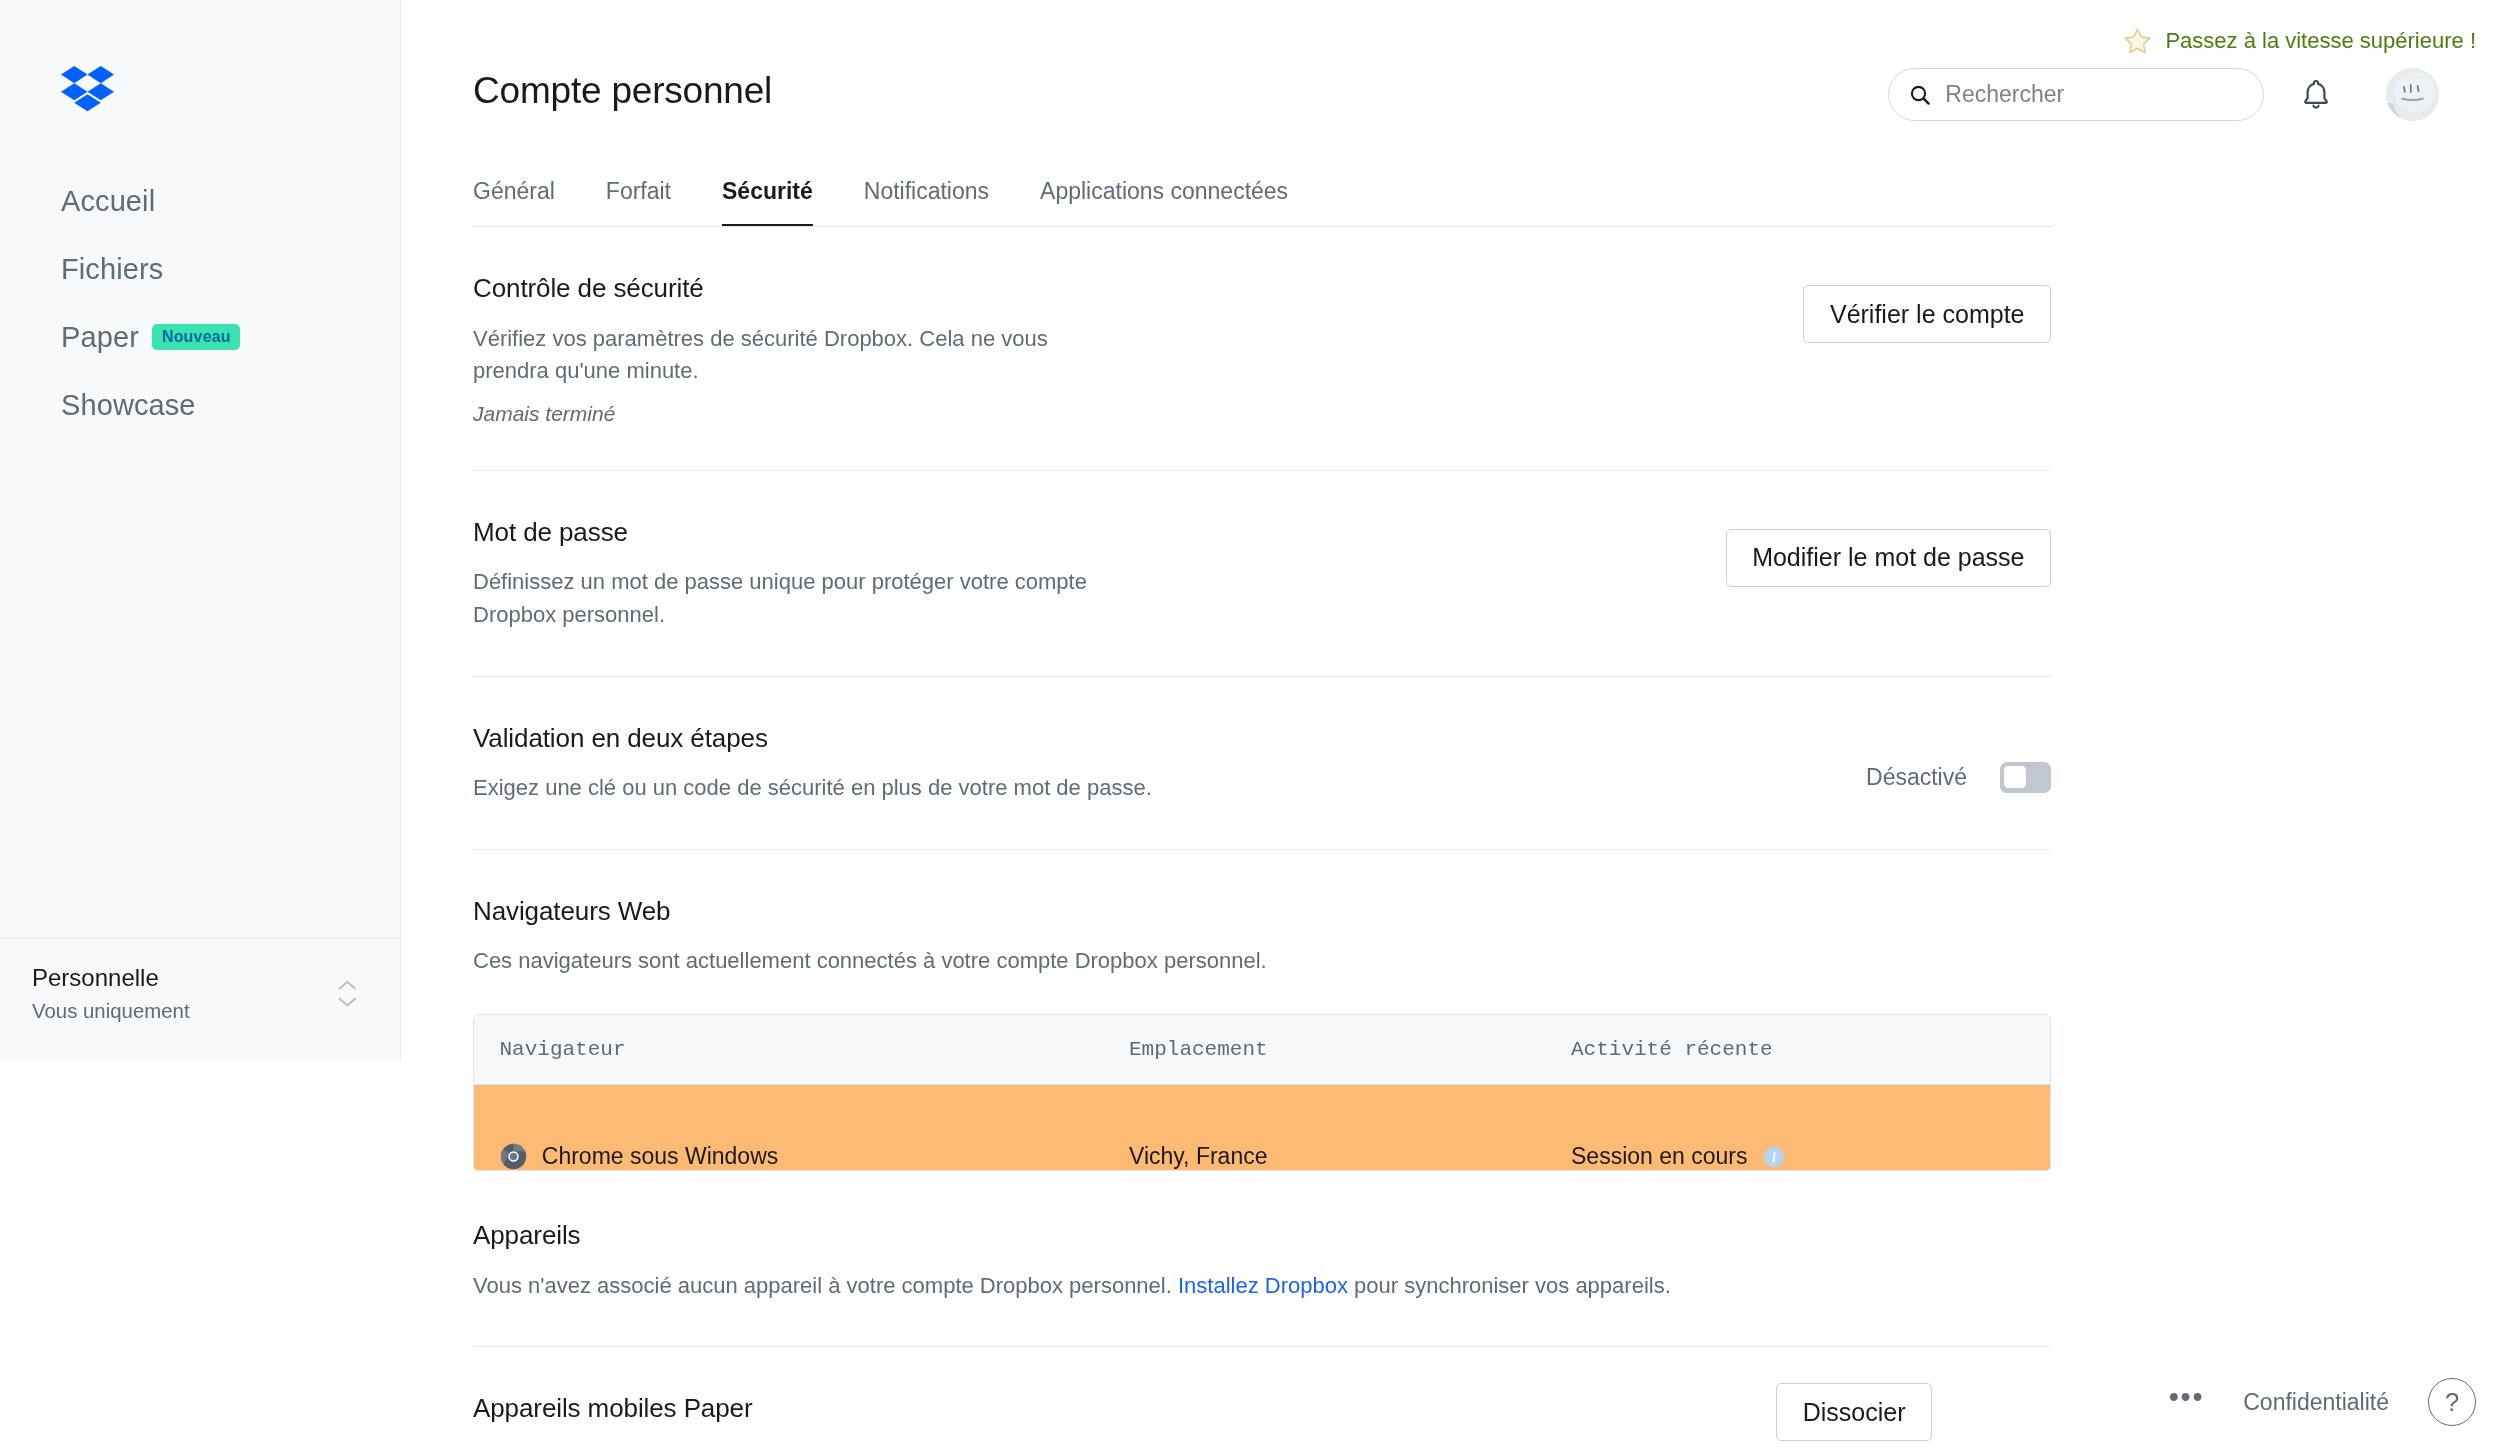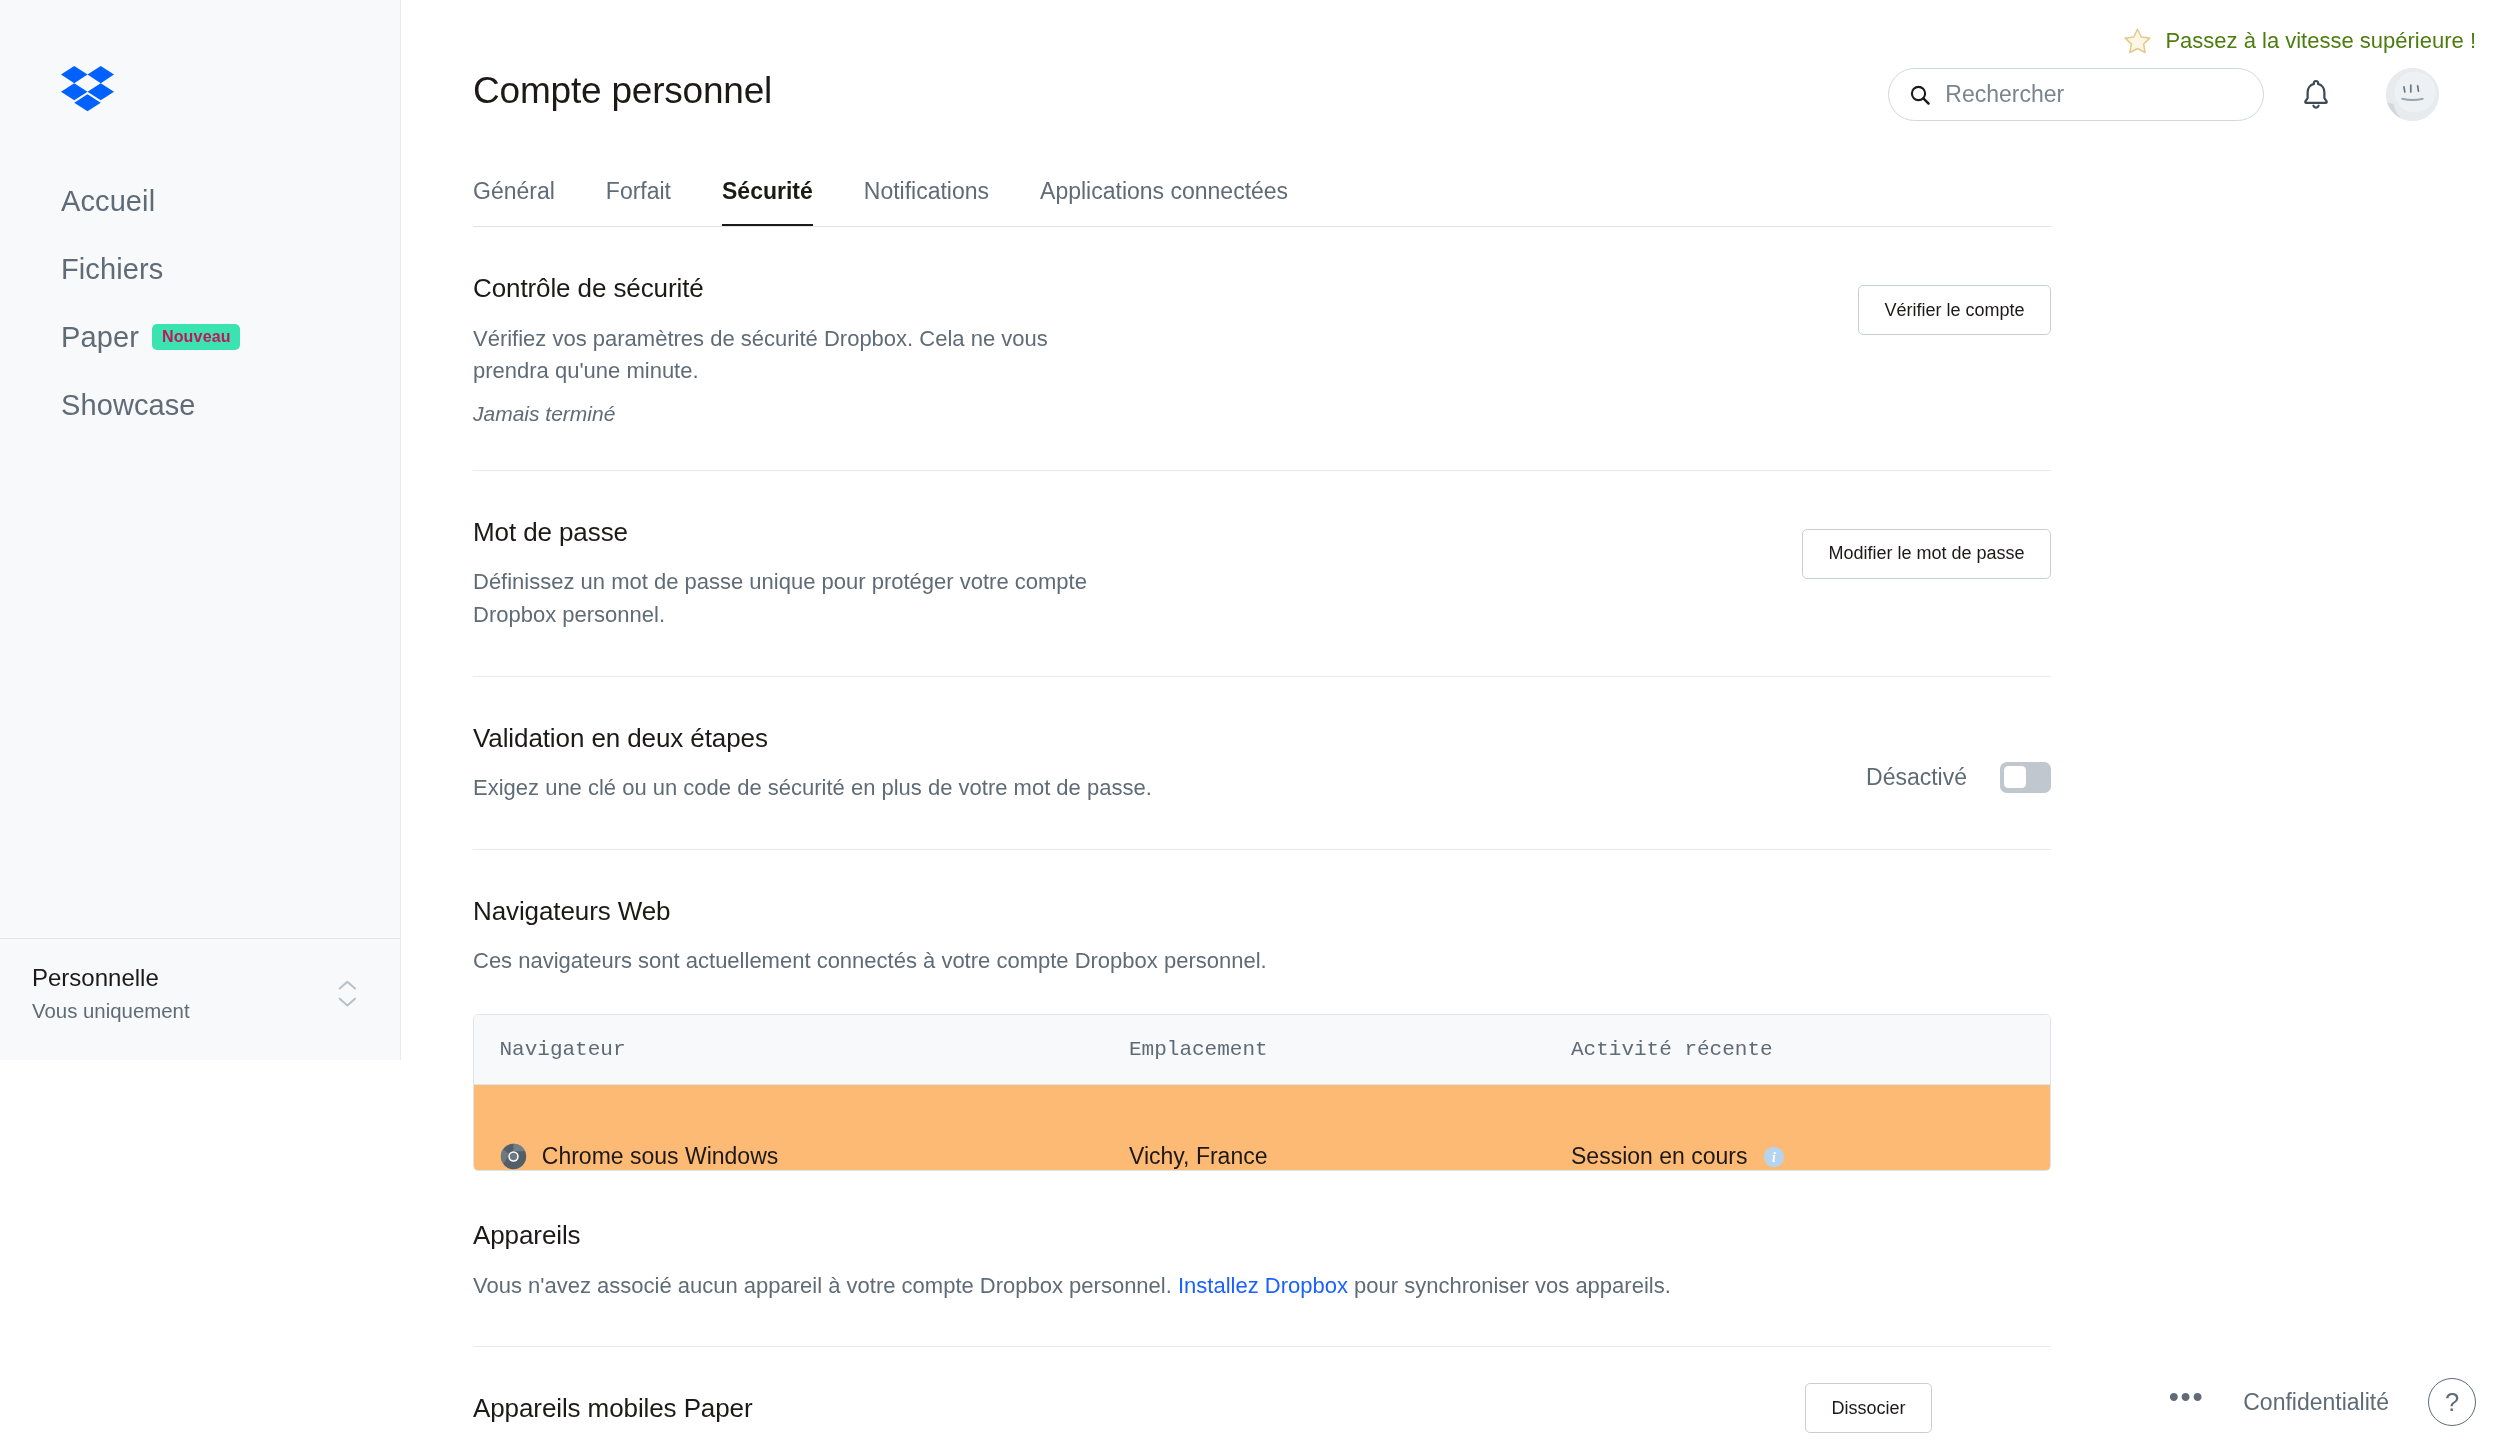--- a/index.html
+++ b/index.html
@@ -37,21 +37,21 @@
     height: 68px;
     padding-left: 61px;
     font-size: 29px;
     color: #5f6b76;
     cursor: pointer;
     letter-spacing: 0.1px;
   }
   .badge-nouveau {
     margin-left: 13.6px;
     background: #3ae3b0;
-    color: #be185d;
+    color: #0369a1;
     font-size: 16px;
     font-weight: bold;
     border-radius: 5.1px;
     padding: 4.3px 9.4px 5.1px;
     line-height: 1;
     letter-spacing: 0.2px;
   }
   #sidebar-footer {
     position: absolute;
     left: 0; bottom: 0;
@@ -183,21 +183,21 @@
     margin-top: 14px;
   }
   .sec-link { color: #1a62ff; text-decoration: none; cursor: pointer; }
 
   .btn {
     position: absolute;
     right: 0;
     border: 0.9px solid #c8ced4;
     background: #fff;
     border-radius: 5.1px;
-    font-size: 18px;
+    font-size: 25px;
     color: #1e1919;
     font-family: "Liberation Sans", sans-serif;
     padding: 13.6px 25.5px;
     cursor: pointer;
     white-space: nowrap;
     text-align: right;
   }
 
   
   #twostep-control {

